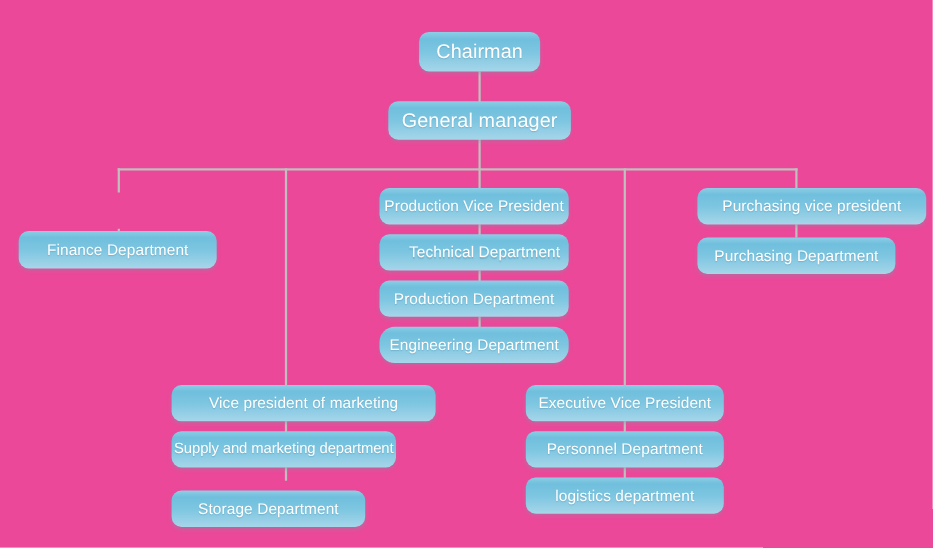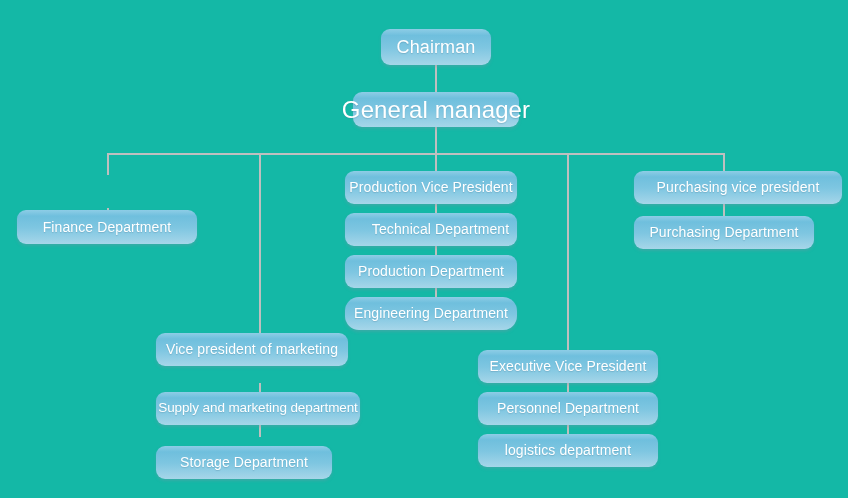--- a/index.html
+++ b/index.html
@@ -7,21 +7,21 @@
     padding: 0;
     background: #ffffff;
   }
   body {
     font-family: "Liberation Sans", sans-serif;
   }
   #chart-canvas {
     position: relative;
     width: 848px;
     height: 498px;
-    background: #14b8a6;
+    background: #ec4899;
     overflow: hidden;
   }
 
   
   .conn {
     position: absolute;
     background: #bfbfbf;
   }
   .conn.v { width: 2px; }
   .conn.h { height: 2px; }
@@ -42,21 +42,21 @@
     align-items: center;
     justify-content: center;
     text-align: center;
     line-height: 1.05;
     letter-spacing: 0.1px;
     white-space: nowrap;
     text-shadow: 0 1px 1px rgba(70,120,145,0.30);
     padding: 0 6px;
   }
   .node.lvl1 { font-size: 18px; }
-  .node.lvl2 { font-size: 24px; }
+  .node.lvl2 { font-size: 18px; }
   .node.dept { font-size: 14px; }
   .node.condensed {
     font-size: 13.5px;
     letter-spacing: -0.1px;
   }
 </style>
 </head>
 <body>
 
 <div id="chart-canvas">
@@ -94,21 +94,21 @@
   <div class="node dept" style="left:17px; top:210px; width:180px; height:34px;">Finance Department</div>
 
   <div class="node dept" style="left:345px; top:171px; width:172px; height:33px;">Production Vice President</div>
   <div class="node dept" style="left:345px; top:213px; width:172px; height:33px;padding-left:25px;">Technical Department</div>
   <div class="node dept" style="left:345px; top:255px; width:172px; height:33px;">Production Department</div>
   <div class="node dept" style="left:345px; top:297px; width:172px; height:33px;border-radius:14px;">Engineering Department</div>
 
   <div class="node dept" style="left:634px; top:171px; width:208px; height:33px;">Purchasing vice president</div>
   <div class="node dept" style="left:634px; top:216px; width:180px; height:33px;">Purchasing Department</div>
 
-  <div class="node dept" style="left:156px; top:333px; width:192px; height:33px;">Vice president of marketing</div>
+  <div class="node dept" style="left:156px; top:350px; width:240px; height:33px;">Vice president of marketing</div>
   <div class="node condensed" style="left:156px; top:392px; width:204px; height:33px;">Supply and marketing department</div>
   <div class="node dept" style="left:156px; top:446px; width:176px; height:33px;">Storage Department</div>
 
   <div class="node dept" style="left:478px; top:350px; width:180px; height:33px;">Executive Vice President</div>
   <div class="node dept" style="left:478px; top:392px; width:180px; height:33px;">Personnel Department</div>
   <div class="node dept" style="left:478px; top:434px; width:180px; height:33px;text-align:center;">logistics department</div>
 
 </div>
 
 </body></html>

